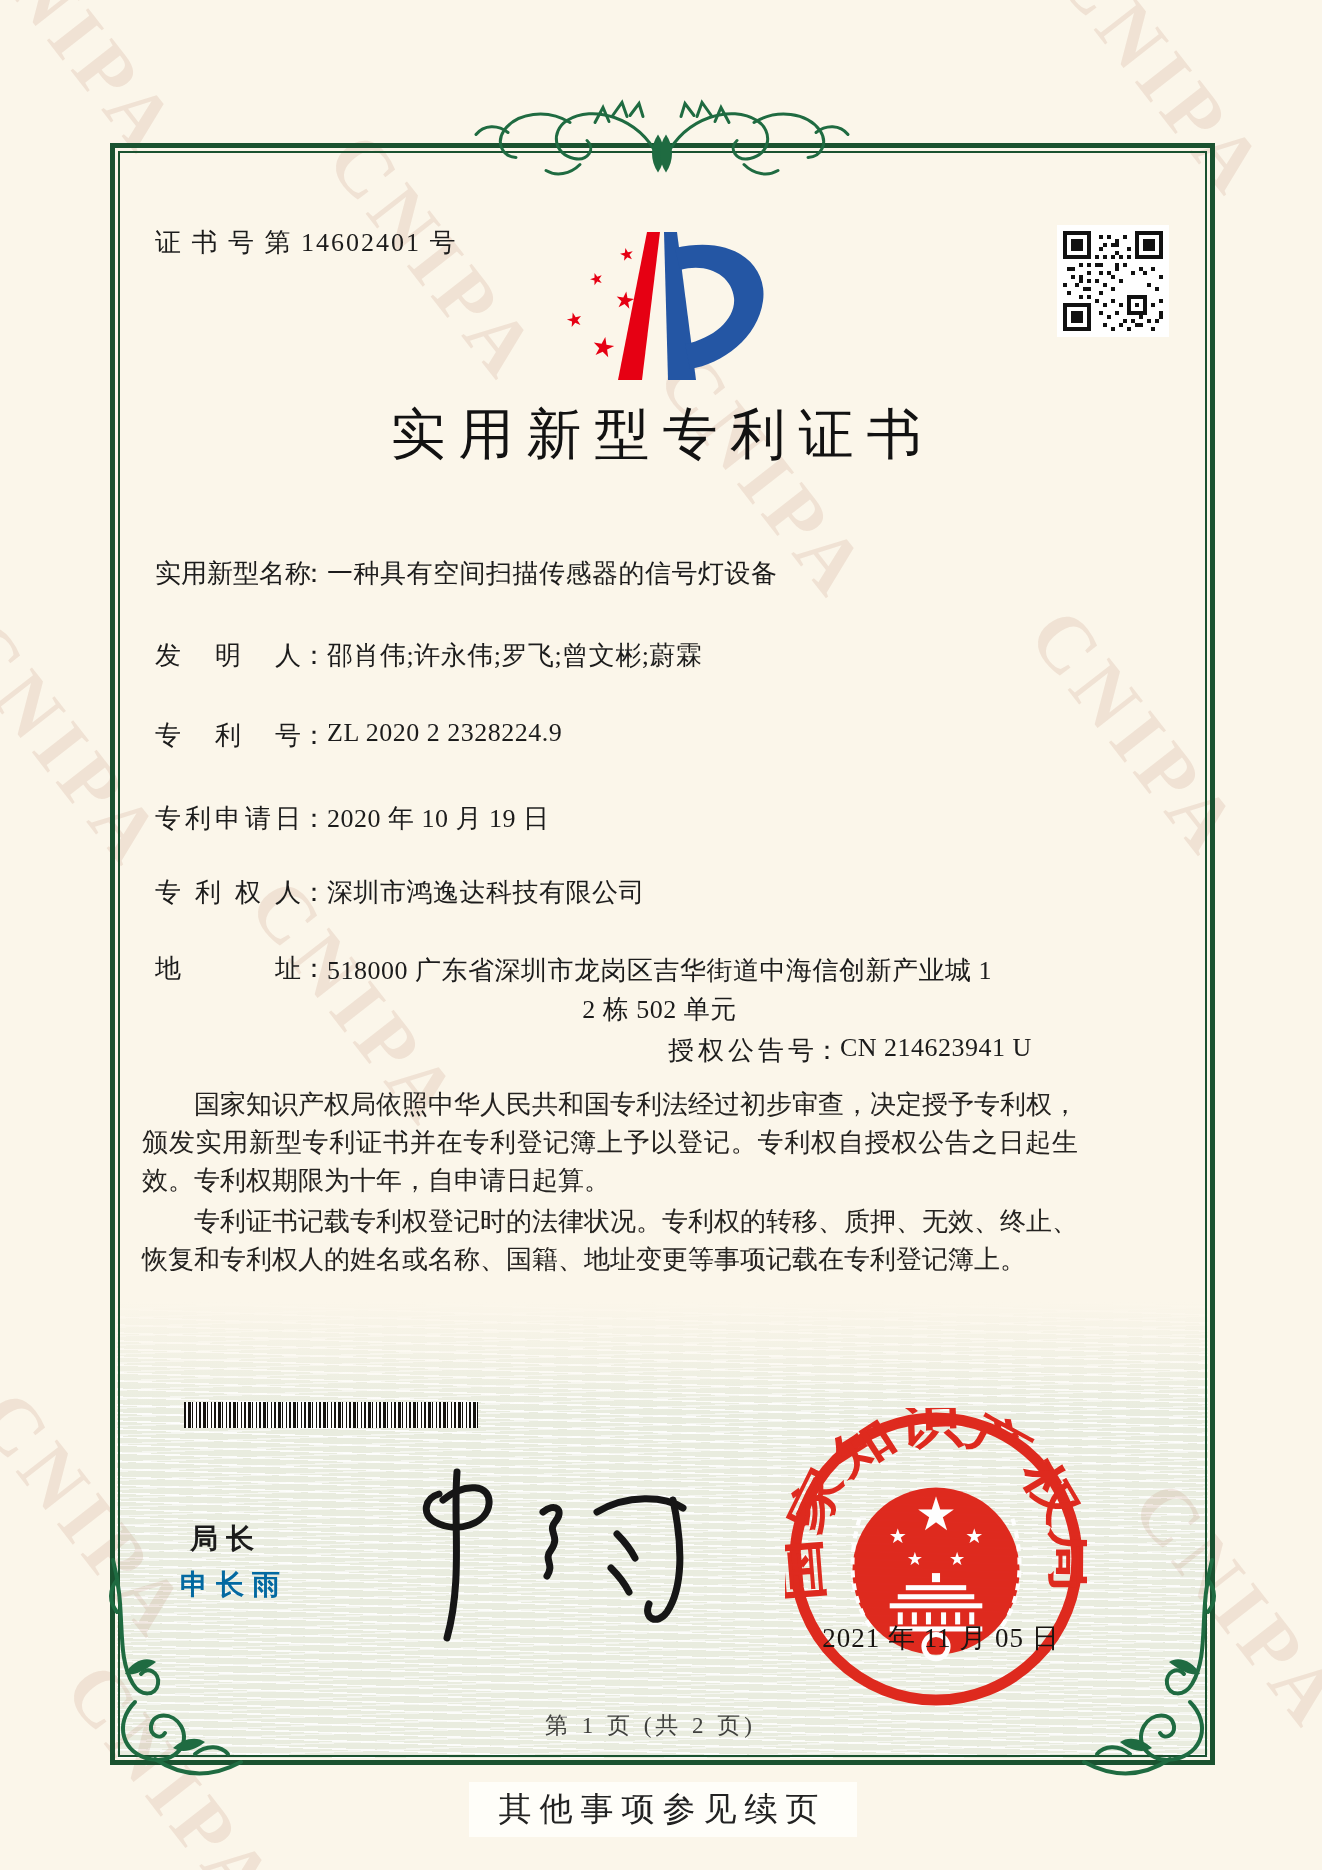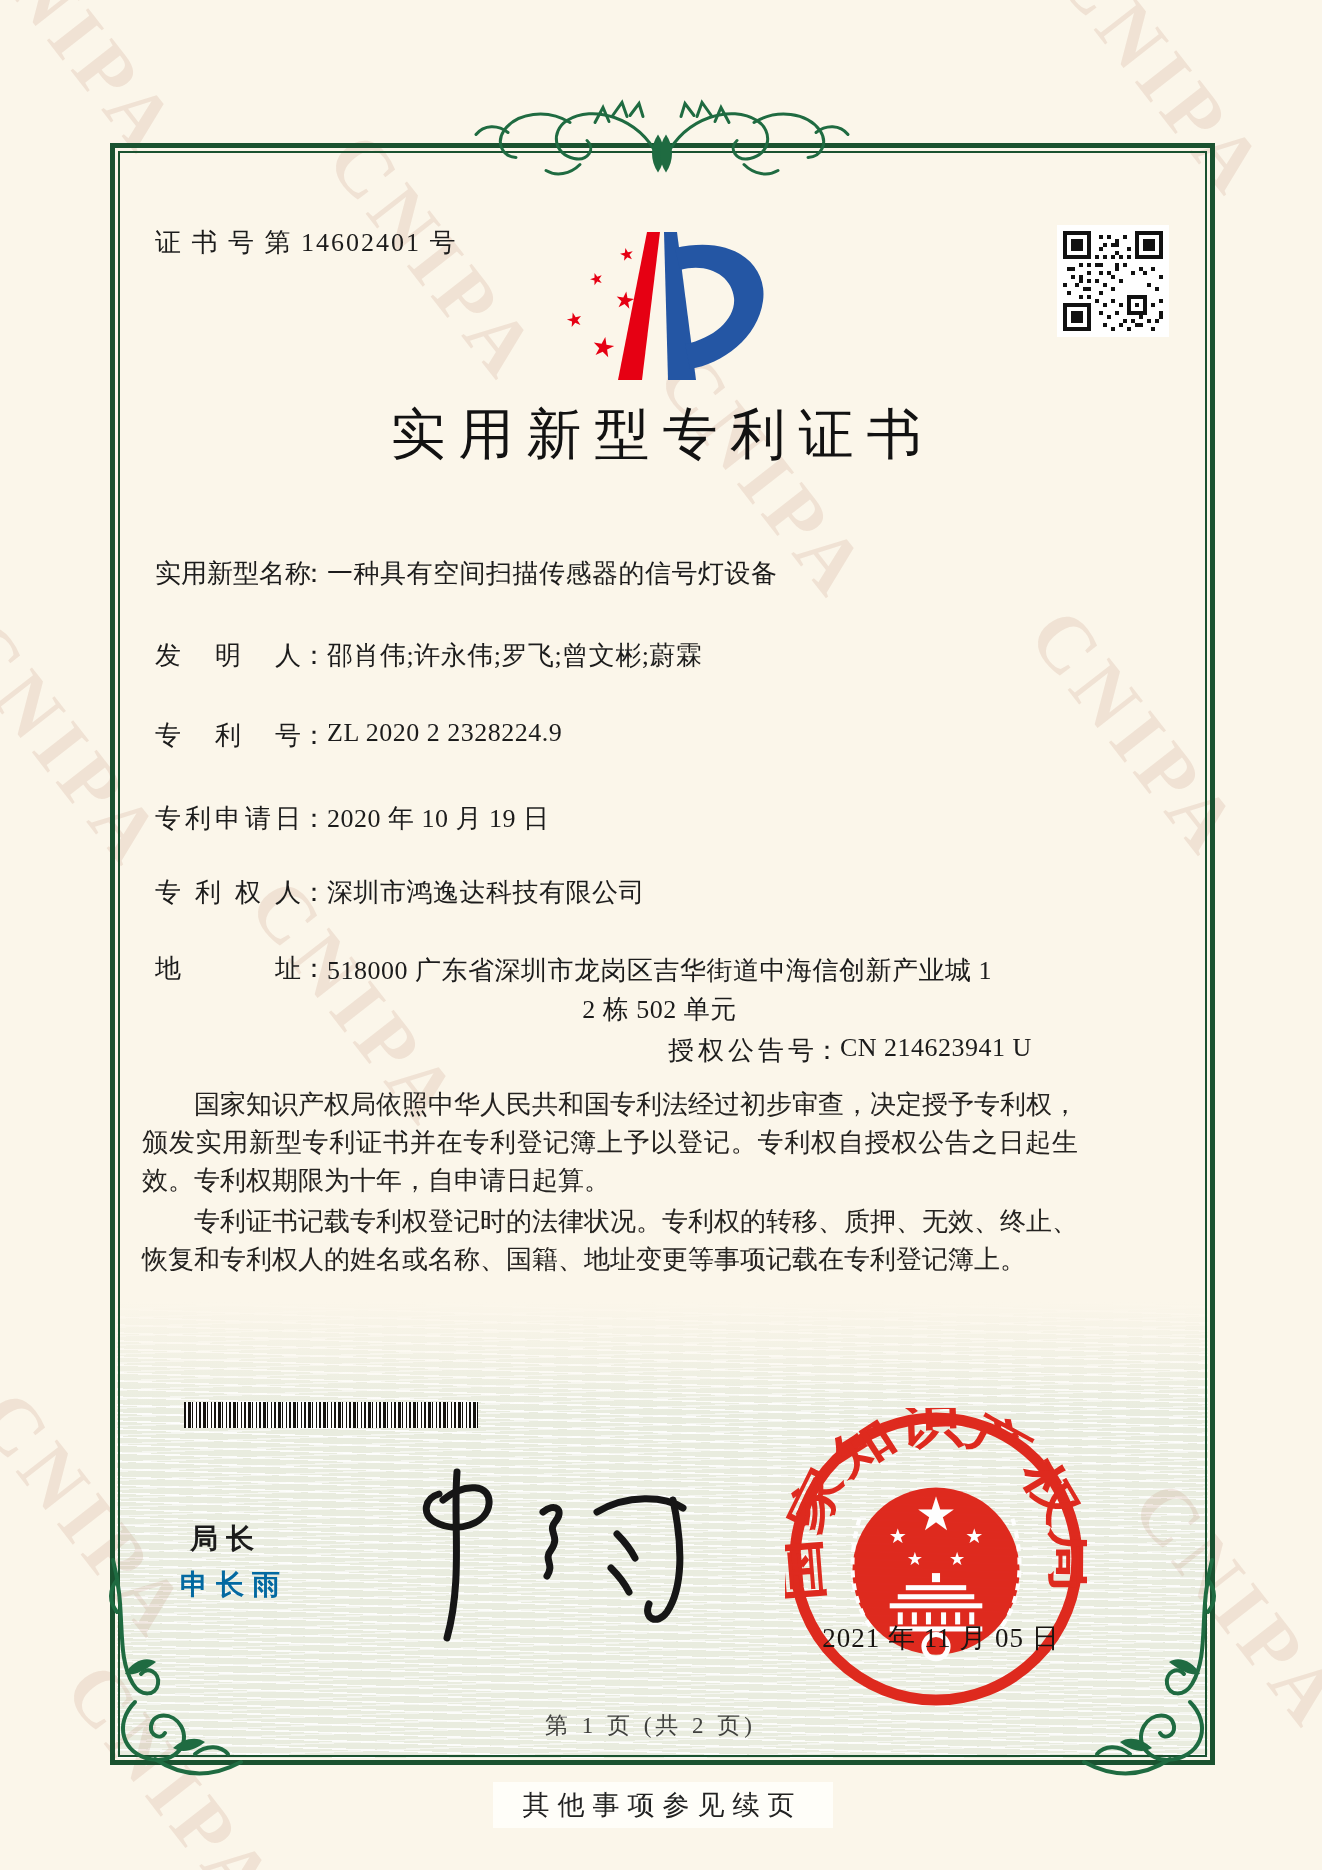--- a/index.html
+++ b/index.html
@@ -58,21 +58,21 @@
       letter-spacing:8px;color:#0369a1;z-index:3;}
   .signature{position:absolute;left:365px;top:1460px;width:350px;height:200px;z-index:3;}
 
   .seal{position:absolute;left:785px;top:1408px;width:302px;height:302px;z-index:3;opacity:.97;}
   .seal-date{position:absolute;left:816px;top:1620px;width:250px;text-align:center;font-size:27px;
       letter-spacing:1px;color:#181512;z-index:4;white-space:nowrap;}
 
   .page-info{position:absolute;left:98px;width:1105px;top:1710px;text-align:center;
       font-size:23px;letter-spacing:4px;color:#40413e;z-index:3;}
   .cont-note{position:absolute;left:110px;width:1105px;top:1782px;text-align:center;z-index:3;}
-  .cont-note span{display:inline-block;background:#fffef9;padding:5px 30px;font-size:27px;
+  .cont-note span{display:inline-block;background:#fffef9;padding:5px 30px;font-size:33px;
       letter-spacing:8px;color:#222;}
 </style>
 </head>
 <body>
 
 <div class="page">
 
   <div class="wave-band"></div>
 
   <div class="wm" style="left:-70px;top:-14px">CNIPA</div>

